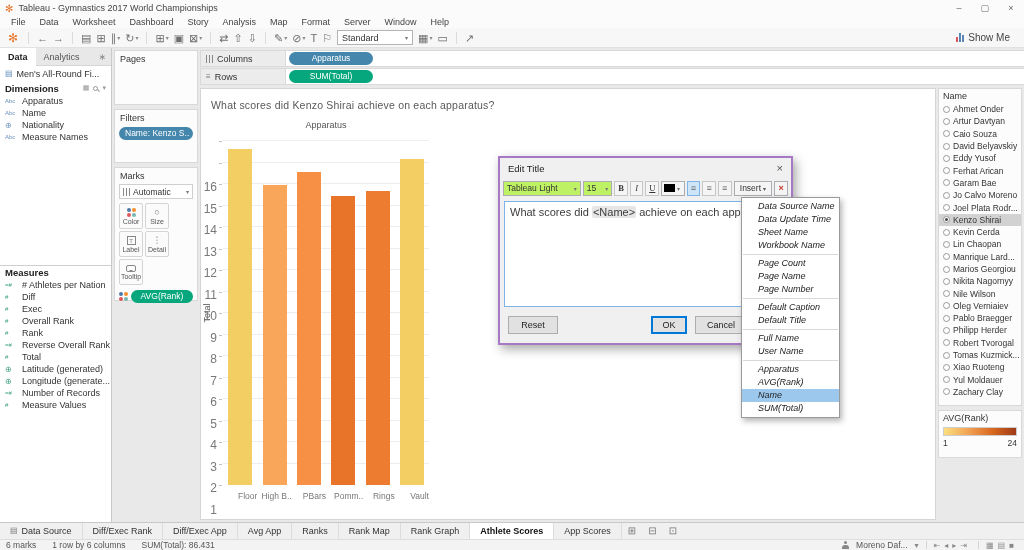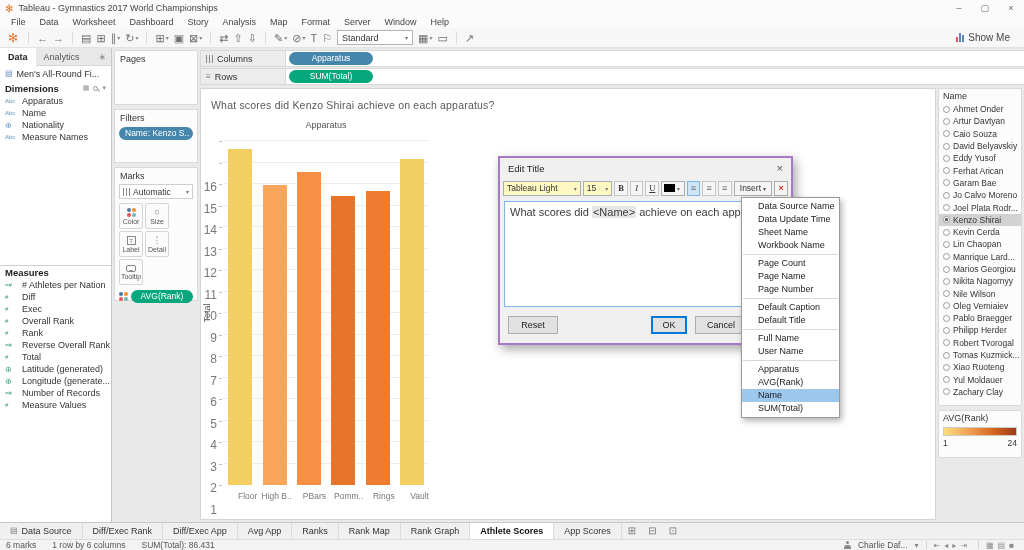--- a/index.html
+++ b/index.html
@@ -127,21 +127,21 @@
   .person { width:7px; height:8px; position:relative; }
   .person::before { content:""; position:absolute; left:2px; top:0; width:3px; height:3px; border-radius:50%; background:#888; }
   .person::after { content:""; position:absolute; left:0; bottom:0; width:7px; height:4px; border-radius:3px 3px 0 0; background:#888; }
   .sb-ic { color:#888; font-size:8px; }
 
   
   #dialog { position:absolute; left:498px; top:156px; width:295px; height:189px; background:#f0f0f0; border:2px solid #A778C4; box-shadow:3px 4px 10px rgba(0,0,0,.35); z-index:90; }
   .dlg-title { height:20px; display:flex; align-items:center; padding:0 8px; font-size:9.5px; color:#222; }
   .dlg-close { margin-left:auto; color:#555; font-size:11px; }
   .dlg-toolbar { height:20px; display:flex; align-items:center; gap:2px; padding:0 3px; }
-  .dd { height:15px; border:1px solid #abadb3; background:#fef9c3; display:flex; align-items:center; padding:0 3px; font-size:8.5px; color:#333; }
+  .dd { height:15px; border:1px solid #abadb3; background:#bef264; display:flex; align-items:center; padding:0 3px; font-size:8.5px; color:#333; }
   .dd .caret { margin-left:auto; font-size:6px; color:#777; }
   .dd.font { width:80px; } .dd.size { width:30px; }
   .fmt { width:14px; height:15px; border:1px solid #c6c6c6; background:#f5f5f5; font-size:8.5px; color:#333; text-align:center; line-height:13px; font-family:"Liberation Serif", serif; }
   .fmt.b { font-weight:bold; } .fmt.i { font-style:italic; } .fmt.u { text-decoration:underline; }
   .colorbtn { width:24px; height:15px; border:1px solid #abadb3; background:#f5f5f5; display:flex; align-items:center; gap:2px; padding:0 2px; }
   .swatch { width:11px; height:8px; background:#000; }
   .colorbtn .caret { font-size:6px; color:#777; }
   .alignbtn { width:14px; height:15px; border:1px solid #c6c6c6; background:#f5f5f5; color:#666; font-size:9px; text-align:center; line-height:13px; }
   .alignbtn.active { background:#cde5f7; border-color:#7EB4EA; }
   .insertbtn { width:40px; height:15px; border:1px solid #abadb3; background:#f5f5f5; font-size:8.5px; color:#333; display:flex; align-items:center; justify-content:center; gap:2px; }
@@ -150,21 +150,21 @@
   .dlg-body { margin:3px 4px; height:106px; background:#fff; border:1px solid #7EB4EA; padding:4px 5px; font-size:11px; color:#3c3c3c; white-space:nowrap; overflow:hidden; }
   .dlg-body .token { background:#e6e6e6; border-radius:2px; padding:0 1px; }
   .dlg-buttons { display:flex; align-items:center; padding:6px 44px 0 8px; gap:8px; }
   .dlg-buttons button { height:18px; background:#e1e1e1; border:1px solid #adadad; font-size:9px; color:#222; font-family:"Liberation Sans", sans-serif; }
   #reset-btn { width:50px; margin-right:auto; }
   #ok-btn { width:36px; border-color:#0078D7; box-shadow:inset 0 0 0 1px #0078D7; }
   #cancel-btn { width:52px; }
 
   
   #insertmenu { position:absolute; left:741px; top:197px; width:99px; background:#fff; border:1px solid #9a9a9a; box-shadow:2px 3px 6px rgba(0,0,0,.3); z-index:100; padding:2px 0; }
-  .im-item { height:13px; line-height:13px; padding-left:16px; font-size:9px; color:#222; white-space:nowrap; }
+  .im-item { height:13px; line-height:13px; padding-left:16px; font-size:9px; color:#222; white-space:nowrap;font-style:italic; }
   .im-item.hl { background:#9CC8EE; }
   .im-sep { height:1px; background:#d8d8d8; margin:2px 1px; }
 </style>
 </head>
 <body>
 
 <div id="titlebar">
   <span class="tlogo">✻</span>
   <span class="ttext">Tableau - Gymnastics 2017 World Championships</span>
   <div class="wctrl">
@@ -658,21 +658,21 @@
   </div>
 
 <div id="statusbar">
   <div class="sb-left">
     <span>6 marks</span>
     <span>1 row by 6 columns</span>
     <span>SUM(Total): 86.431</span>
   </div>
   <div class="sb-right">
     <span class="person"></span>
-    <span>Charlie Daf...</span>
+    <span>Moreno Daf...</span>
     <span class="sb-ic">▾</span>
     <span class="sb-sep"></span>
     <span id="sb-nav"><span class="sb-ic" style="margin-right: 4px;">⇤</span><span class="sb-ic" style="margin-right: 4px;">◂</span><span class="sb-ic" style="margin-right: 4px;">▸</span><span class="sb-ic" style="margin-right: 4px;">⇥</span></span>
     <span class="sb-sep"></span>
     <span id="sb-views"><span class="sb-ic" style="margin-right: 4px;">▦</span><span class="sb-ic" style="margin-right: 4px;">▤</span><span class="sb-ic" style="margin-right: 4px;">■</span></span>
   </div>
 </div>
 
 <div id="dialog">
   <div class="dlg-title">

